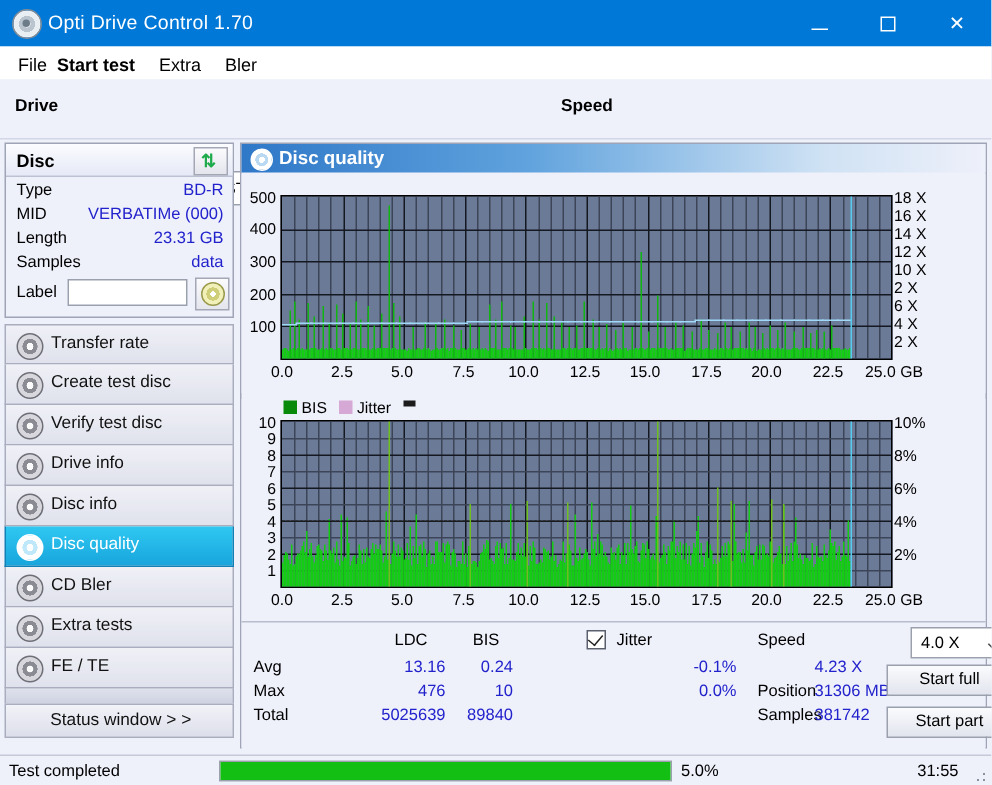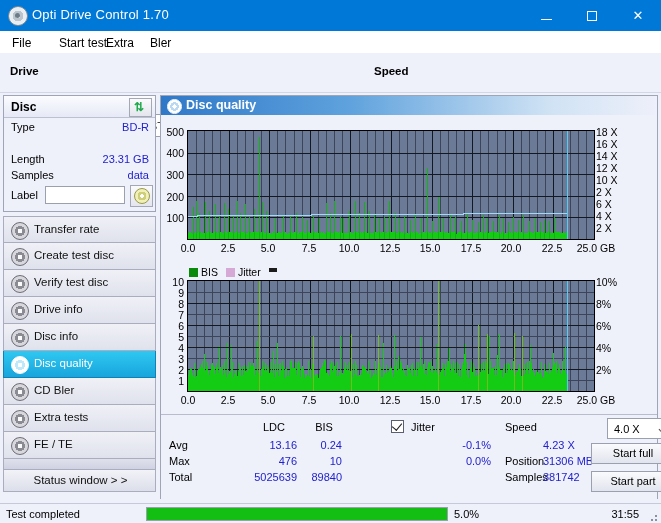--- a/index.html
+++ b/index.html
@@ -24,21 +24,21 @@
   .wbtn.min{right:92px;}
   .wbtn.max{right:46px;}
   .wbtn.close{right:0;}
   .minglyph{display:block;width:11px;height:1px;background:#fff;margin-top:7px;}
   .maxglyph{display:block;width:10px;height:10px;border:1px solid #fff;box-sizing:border-box;}
 
   
   .menubar{position:absolute;left:0;top:31px;width:661px;height:22px;background:#fff;}
   .menubar .mi{position:absolute;top:4px;font-size:12px;color:#000;padding:1px 4px;}
   .mi-file{left:8px;}
-  .mi-start{left:55px;}
+  .mi-start{left:34px;font-weight:bold;}
   .mi-extra{left:102px;}
   .mi-help{left:146px;}
 
   
   .toolbar{position:absolute;left:0;top:53px;width:661px;height:39px;background:#eef0fa;border-bottom:1px solid #d2d6e6;}
   .tb-label{position:absolute;font-size:11.5px;font-weight:bold;color:#000;top:12px;}
   .lbl-drive{left:10px;}
   .lbl-speed{left:374px;}
   .combo{position:absolute;background:#fff;border:1px solid #9aa0ad;box-sizing:border-box;}
   .combo .cv{position:absolute;left:6px;top:4px;font-size:11px;color:#000;white-space:nowrap;}
@@ -244,20 +244,24 @@
   <div class="discpanel">
     <div class="disc-head">
       <div class="ttl">Disc</div>
       <div id="disc-refresh">
           <div class="g">⇅</div>
         </div>
     </div>
     <div class="drow r1">
       <span class="k">Type</span>
       <span class="v">BD-R</span>
+    </div>
+    <div class="drow r2">
+      <span class="k">MID</span>
+      <span class="v">VERBATIMe (000)</span>
     </div>
     <div class="drow r3">
       <span class="k">Length</span>
       <span class="v">23.31 GB</span>
     </div>
     <div class="drow r4">
       <span class="k">Samples</span>
       <span class="v">data</span>
     </div>
     <div id="label-row">

